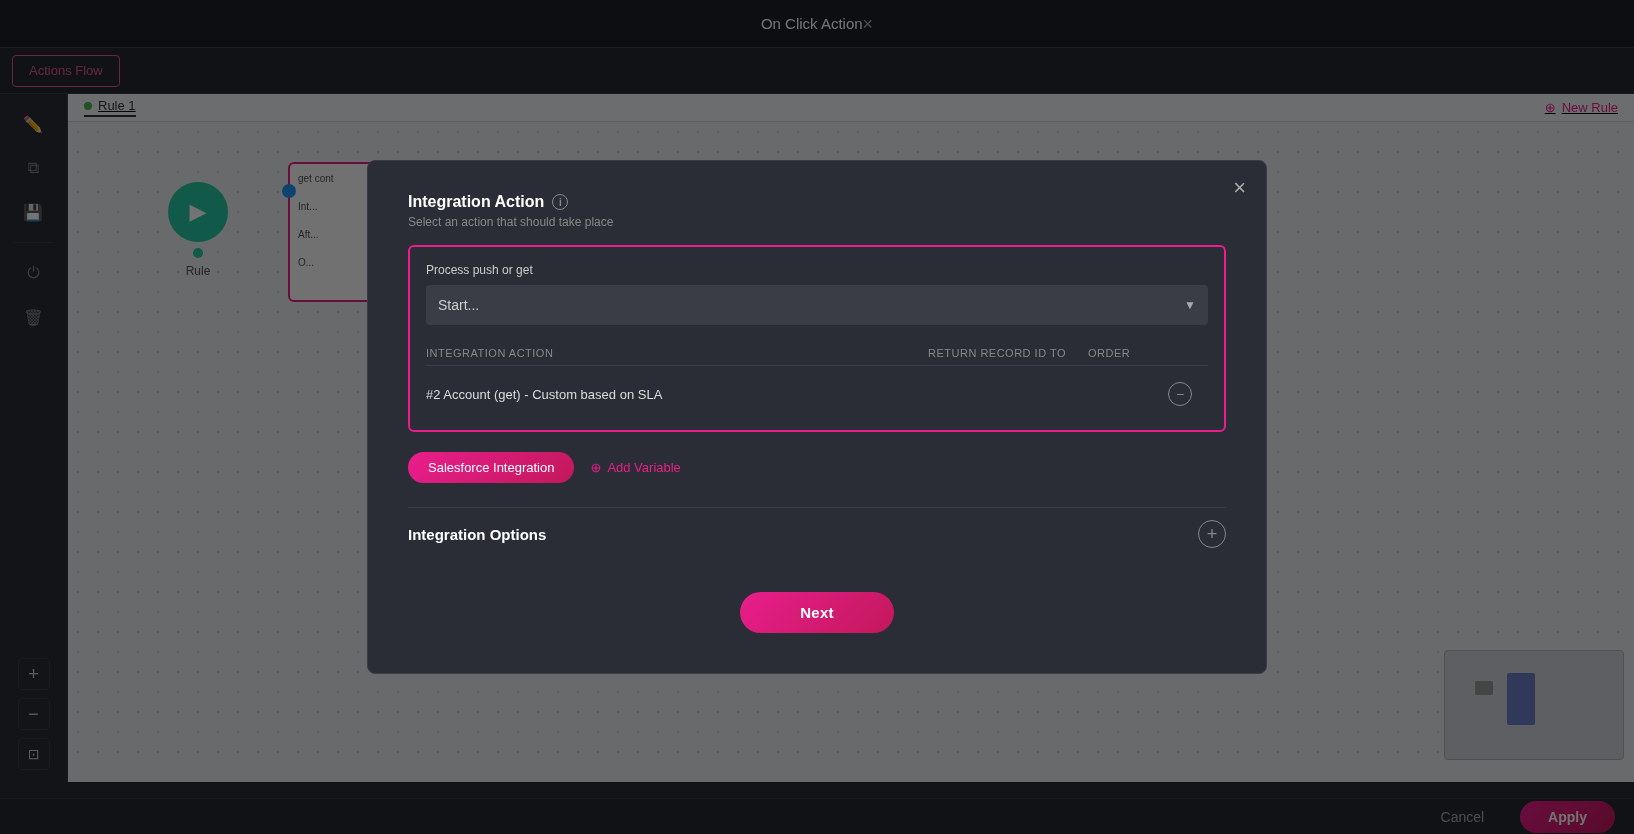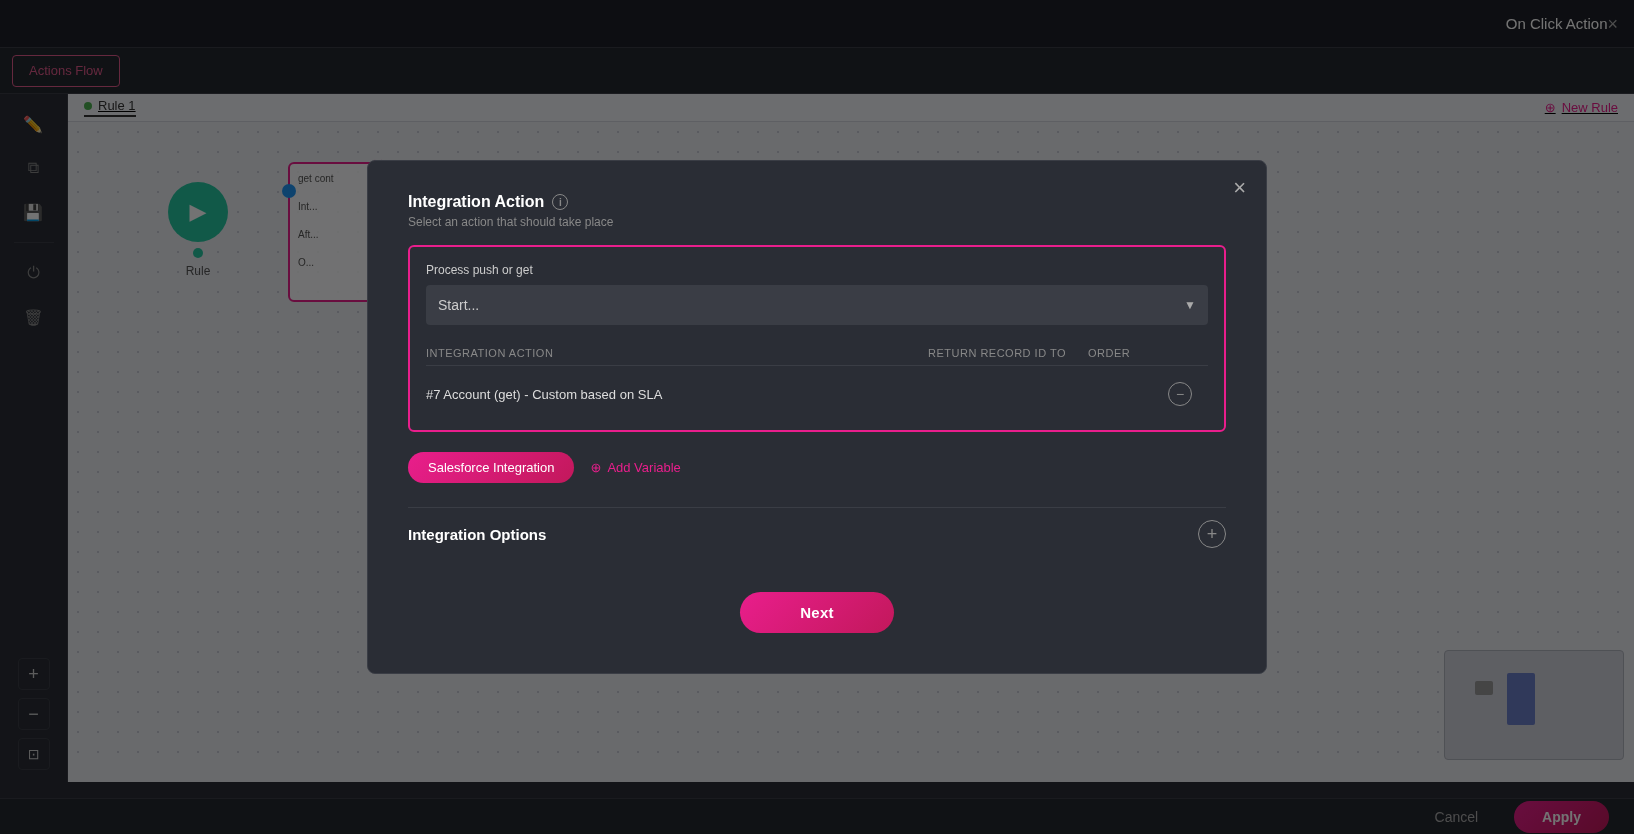--- a/index.html
+++ b/index.html
@@ -12,21 +12,21 @@
       position: relative;
     }
 
     
     .title-bar {
       width: 100%;
       height: 48px;
       background: #1e2128;
       display: flex;
       align-items: center;
-      justify-content: flex-end;
+      justify-content: center;
       padding: 0 16px;
       border-bottom: 1px solid #3a3d45;
     }
     .title-bar-title {
       color: #ffffff;
       font-size: 15px;
       font-weight: 500;
     }
     .title-bar-close {
       color: #aaa;
@@ -225,21 +225,21 @@
     .bottom-bar {
       position: fixed;
       bottom: 0;
       width: 100%;
       height: 36px;
       background: #252830;
       border-top: 1px solid #3a3d45;
       display: flex;
       align-items: center;
       justify-content: flex-end;
-      padding: 0 25px;
+      padding: 0 19px;
       gap: 12px;
     }
     .cancel-btn {
       padding: 8px 24px;
       border-radius: 20px;
       border: none;
       background: transparent;
       color: #aaa;
       font-size: 14px;
       cursor: pointer;
@@ -615,21 +615,21 @@
       </div>
 
       <div class="action-table">
         <div class="table-header">
           <div class="table-header-cell">INTEGRATION ACTION</div>
           <div class="table-header-cell">RETURN RECORD ID TO</div>
           <div class="table-header-cell">ORDER</div>
           <div class="table-header-cell"></div>
         </div>
         <div class="table-row">
-          <div class="table-cell">#7 Account (get) - Custom based on SLA</div>
+          <div class="table-cell">#2 Account (get) - Custom based on SLA</div>
           <div class="table-cell"></div>
           <div class="table-cell"></div>
           <div class="table-cell">
             <button class="remove-btn">−</button>
           </div>
         </div>
       </div>
     </div>
 
     <div class="btn-row">

